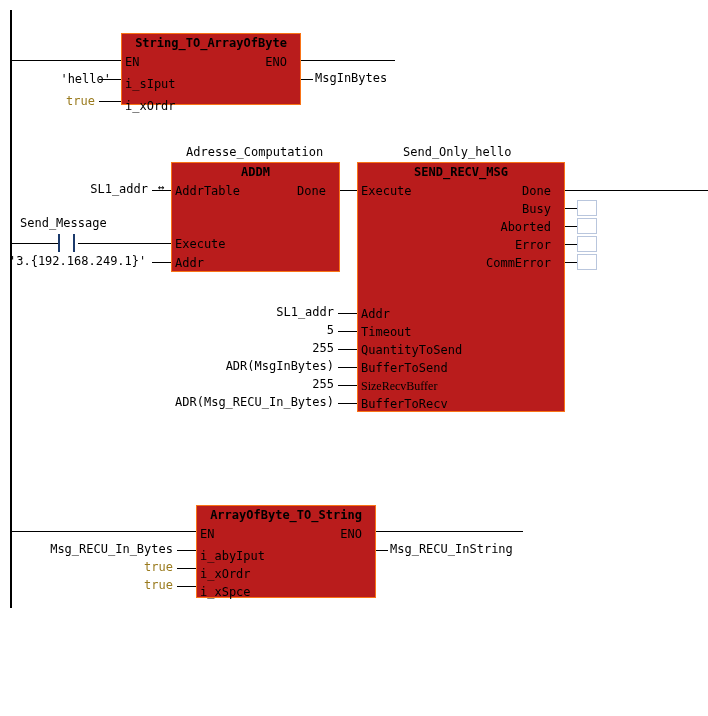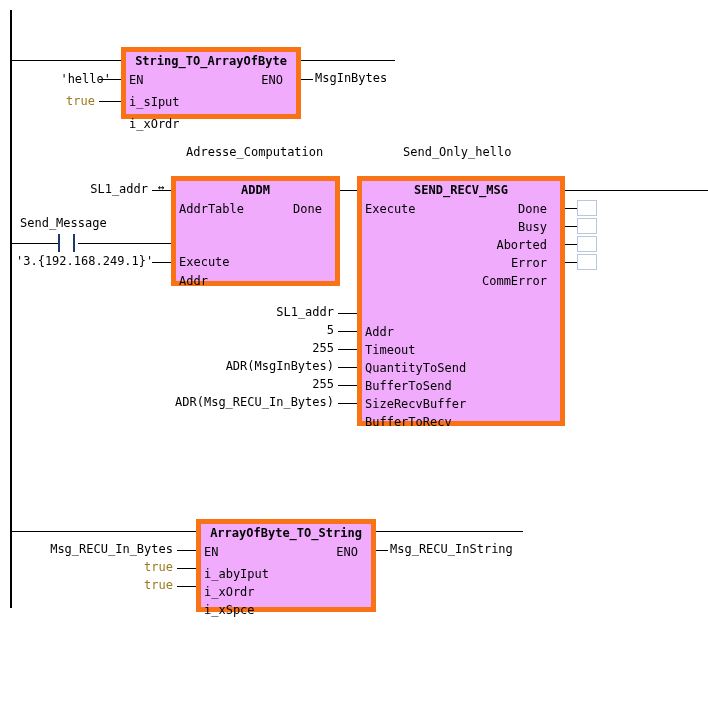--- a/index.html
+++ b/index.html
@@ -15,24 +15,23 @@
   #canvas{position:relative;width:708px;height:716px;}
 
   
   .rail{position:absolute;background:#000;width:2px;}
   .rung{position:absolute;background:#000;height:1px;}
   .wire{position:absolute;background:#000;height:1px;}
 
   
   .fb{
     position:absolute;
-    background:#f0abfc;
-    border:5px solid #f97316;
+    background:#b91c1c;
+    border:1px solid #f97316;
     box-sizing:border-box;
-    margin-top:14px;
   }
   .fb-title{
     position:absolute;left:0;right:0;top:2px;
     text-align:center;
     font-weight:bold;
     font-size:12px;
     letter-spacing:0px;
     color:#000;
   }
   .pin{
@@ -130,39 +129,39 @@
 
   <div class="opnd" style="left:20px;top:217px;">Send_Message</div>
   <div class="rung" style="left:11px;top:243px;width:47px;"></div>
   <div class="contact" style="left:58px;top:234px;width:20px;height:18px;">
     <div class="bar" style="left:0px;"></div>
     <div class="bar" style="left:15px;"></div>
   </div>
   <div class="rung" style="left:78px;top:243px;width:93px;"></div>
 
   <div class="wire" style="left:152px;top:262px;width:19px;"></div>
-  <div class="opnd" style="left:16px;top:255px;">'3.{192.168.249.1}'</div>
+  <div class="opnd" style="left:9px;top:255px;">'3.{192.168.249.1}'</div>
 
   <div class="wire" style="left:340px;top:190px;width:18px;"></div>
 
   <div class="inst" style="left:403px;top:146px;">Send_Only_hello</div>
 
   <div class="fb" style="left:357px;top:162px;width:208px;height:250px;">
     <div class="fb-title">SEND_RECV_MSG</div>
     <div class="pin pin-in" style="top:22px;">Execute</div>
     <div class="pin pin-out" style="top:22px;">Done</div>
     <div class="pin pin-out" style="top:40px;">Busy</div>
     <div class="pin pin-out" style="top:58px;">Aborted</div>
     <div class="pin pin-out" style="top:76px;">Error</div>
     <div class="pin pin-out" style="top:94px;">CommError</div>
     <div class="pin pin-in" style="top:145px;">Addr</div>
     <div class="pin pin-in" style="top:163px;">Timeout</div>
     <div class="pin pin-in" style="top:181px;">QuantityToSend</div>
     <div class="pin pin-in" style="top:199px;">BufferToSend</div>
-    <div class="pin pin-in" style="top:217px;">SizeRecvBuffer</div>
+    <div class="pin pin-in" style="top:217px;font-family:Liberation Serif, serif;">SizeRecvBuffer</div>
     <div class="pin pin-in" style="top:235px;">BufferToRecv</div>
   </div>
 
   <div class="wire" style="left:338px;top:313px;width:19px;"></div>
   <div class="opnd right" style="left:0px;top:306px;width:334px;">SL1_addr</div>
 
   <div class="wire" style="left:338px;top:331px;width:19px;"></div>
   <div class="opnd right" style="left:0px;top:324px;width:334px;">5</div>
 
   <div class="wire" style="left:338px;top:349px;width:19px;"></div>

